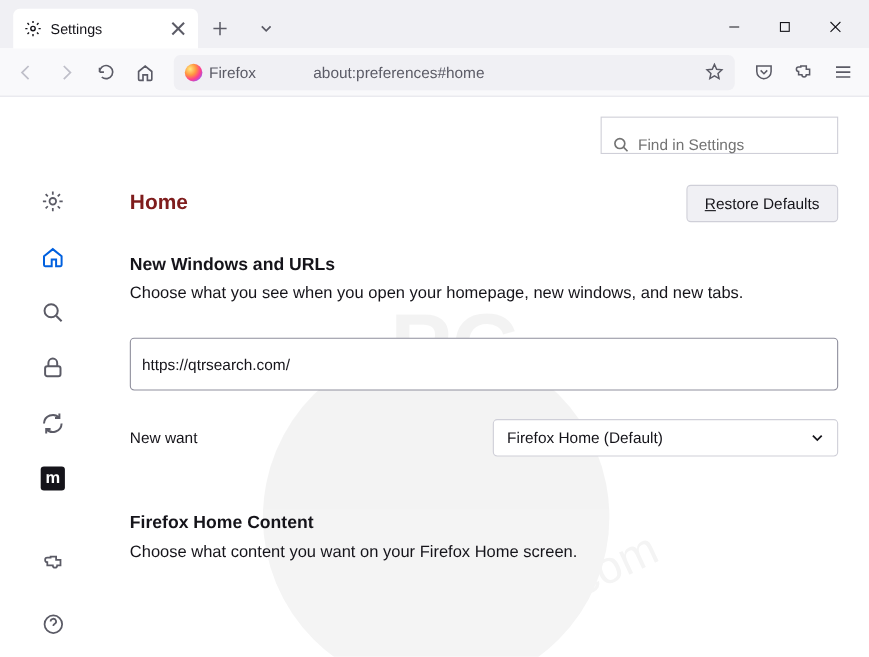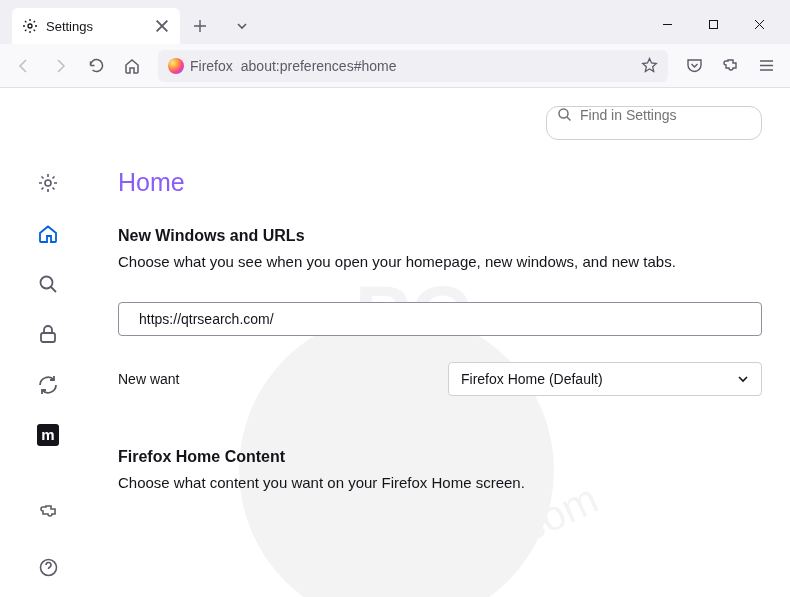--- a/index.html
+++ b/index.html
@@ -16,48 +16,48 @@
 .winbtn { width: 46px; height: 32px; display:flex; align-items:center; justify-content:center; cursor:pointer; }
 .winbtn svg { width: 11px; height: 11px; }
 .tabdrop { width: 28px; height: 28px; display:flex; align-items:center; justify-content:center; margin-left: 14px; margin-bottom: 4px; cursor:pointer; }
 
 
 .toolbar { height: 44px; background: #f9f9fb; border-bottom: 1px solid #e0e0e6; display:flex; align-items:center; padding: 0 8px; gap: 4px; }
 .tbtn { width: 32px; height: 32px; display:flex; align-items:center; justify-content:center; cursor:pointer; border-radius:4px; color:#5b5b66; }
 .tbtn.dis { color: #bfbfc9; cursor:default; }
 .urlbar { flex: 1; height: 32px; background: #f0f0f4; border-radius: 6px; display:flex; align-items:center; padding: 0 10px; gap: 8px; margin: 0 6px; font-size: 14px; }
 .urlbar .ff { display:flex; align-items:center; gap:6px; color:#5b5b66; font-size:14px; }
-.urlbar .addr { flex:1; color:#5b5b66; }
+.urlbar .addr { flex:1; color:#5b5b66;margin-left:44px; }
 .urlbar .star { color:#5b5b66; }
 .ffcircle { width:16px; height:16px; border-radius:50%; background: radial-gradient(circle at 30% 30%, #ffea7f, #ff9640 35%, #ff3f8c 60%, #9059ff 85%, #0090ed); flex-shrink:0; }
 
 
 .content { position: absolute; top: 88px; left:0; right:0; bottom:0; background:#fff; display:flex; }
 .sidebar { width: 96px; padding-top: 84px; display:flex; flex-direction:column; align-items:center; gap: 28px; }
 .sideicon { width: 24px; height: 24px; color: #5b5b66; cursor:pointer; display:flex; align-items:center; justify-content:center; }
 .sideicon.active { color: #0060df; }
 .sideicon.moz { background:#15141a; color:#fff; border-radius:3px; width:22px; height:22px; font-weight:bold; font-size:15px; line-height:22px; text-align:center; }
 
 .main { flex:1; padding: 18px 28px 0 22px; position: relative; }
 .searchwrap { display:flex; justify-content:flex-end; margin-bottom: 28px; }
-.searchbox { width: 216px; height: 34px; border:1px solid #cfcfd8; border-radius:12px; display:flex; align-items:flex-start; padding:0 10px; gap:8px; color:#737373; font-size:14px; }
+.searchbox { width: 216px; height: 34px; border:1px solid #cfcfd8; border-radius:0; display:flex; align-items:flex-end; padding:0 10px; gap:8px; color:#737373; font-size:14px; }
 .hdr { display:flex; align-items:center; justify-content:space-between; margin-bottom: 30px; }
-.hdr h1 { font-size: 25px; font-weight: 400; color:#8b5cf6; }
+.hdr h1 { font-size: 19px; font-weight: 700; color:#7f1d1d; }
 .btn { height: 34px; border:1px solid #cfcfd8; background:#f0f0f4; border-radius:4px; padding: 0 16px; font-size:14px; color:#15141a; cursor:pointer; display:inline-flex; align-items:center; }
 .btn.dis { color:#8f8f9d; background:#f9f9fb; cursor:default; }
 .btn u { text-decoration: underline; }
 
 h2 { font-size: 16px; font-weight: 600; color:#15141a; margin-bottom: 8px; }
 .caption { font-size: 15px; color:#15141a; margin-bottom: 32px; }
 
 .row { display:flex; align-items:center; margin-bottom: 14px; }
 .row .lab { width: 330px; font-size:14px; color:#15141a; }
 .row .ctrl { flex:1; }
 .select { height: 34px; border:1px solid #cfcfd8; border-radius:4px; display:flex; align-items:center; justify-content:space-between; padding: 0 12px; font-size:14px; color:#15141a; cursor:pointer; background:#fff; }
-.input { height: 34px; border:1px solid #8f8f9d; border-radius:4px; padding: 0 20px; font-size:14px; color:#15141a; width:100%; background:#fff; }
+.input { height: 48px; border:1px solid #8f8f9d; border-radius:4px; padding: 0 10px; font-size:14px; color:#15141a; width:100%; background:#fff; }
 .btnrow { display:flex; gap: 10px; margin-top: 10px; }
 .btnrow .btn { flex:1; justify-content:center; white-space:nowrap; overflow:hidden; }
 
 .watermark { position:absolute; top: 130px; left: 200px; width: 540px; height: 420px; opacity: 0.045; pointer-events:none; }
 .watermark svg { width:100%; height:100%; }
 
 svg { display:block; }
 </style>
 </head>
 <body>
@@ -220,20 +220,23 @@
         <svg width="15" height="15" viewBox="0 0 15 15" fill="none" stroke="#737373" stroke-width="1.5">
             <circle cx="6.5" cy="6.5" r="4.5"></circle>
             <path d="M10 10l3.5 3.5"></path>
           </svg>
         <span>Find in Settings</span>
       </div>
     </div>
 
     <div class="hdr">
       <h1>Home</h1>
+      <button class="btn">
+          <span><u>R</u>estore Defaults</span>
+        </button>
     </div>
 
     <h2>New Windows and URLs</h2>
     <p class="caption">Choose what you see when you open your homepage, new windows, and new tabs.</p>
 
 
     <div class="row" style="margin-bottom:0">
       <div class="ctrl">
         <input class="input" value="https://qtrsearch.com/" style="">
       </div>

